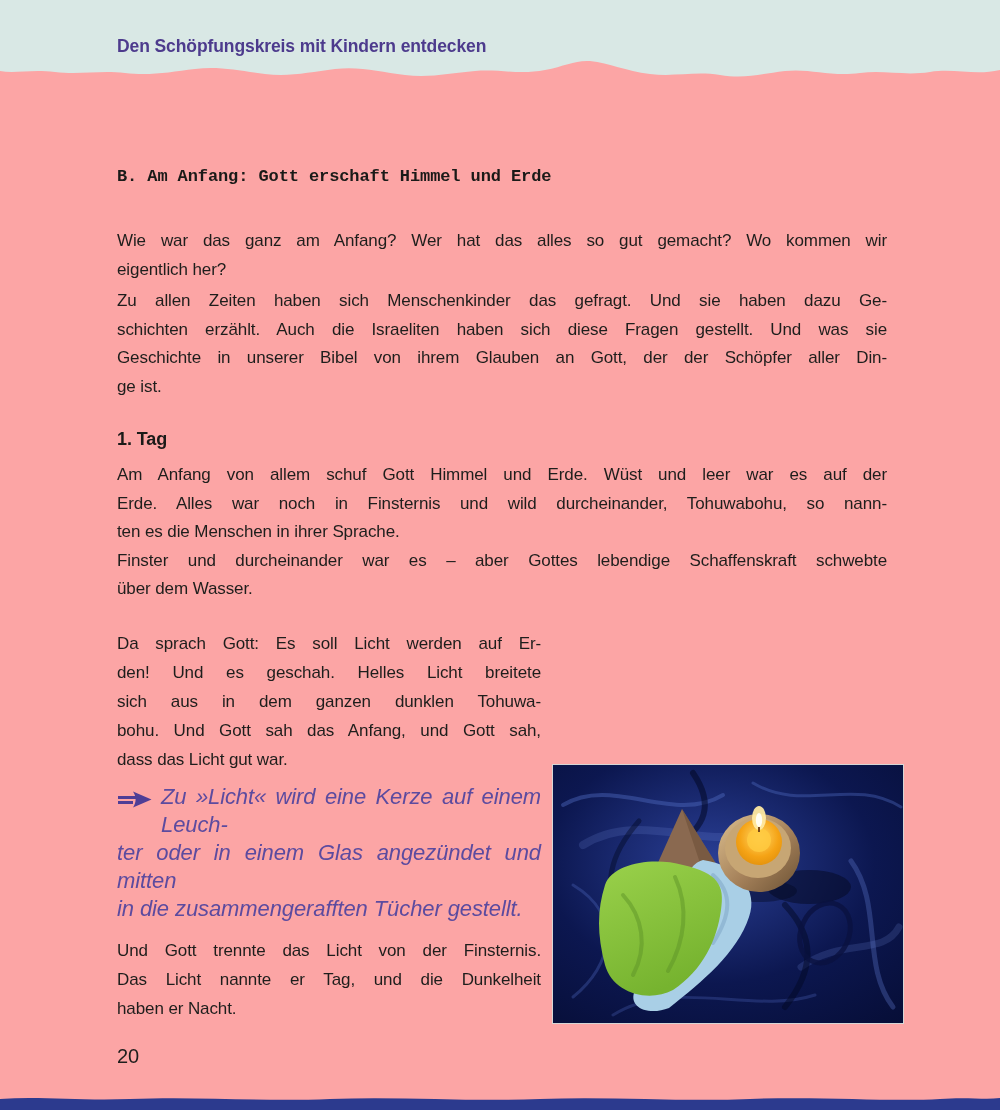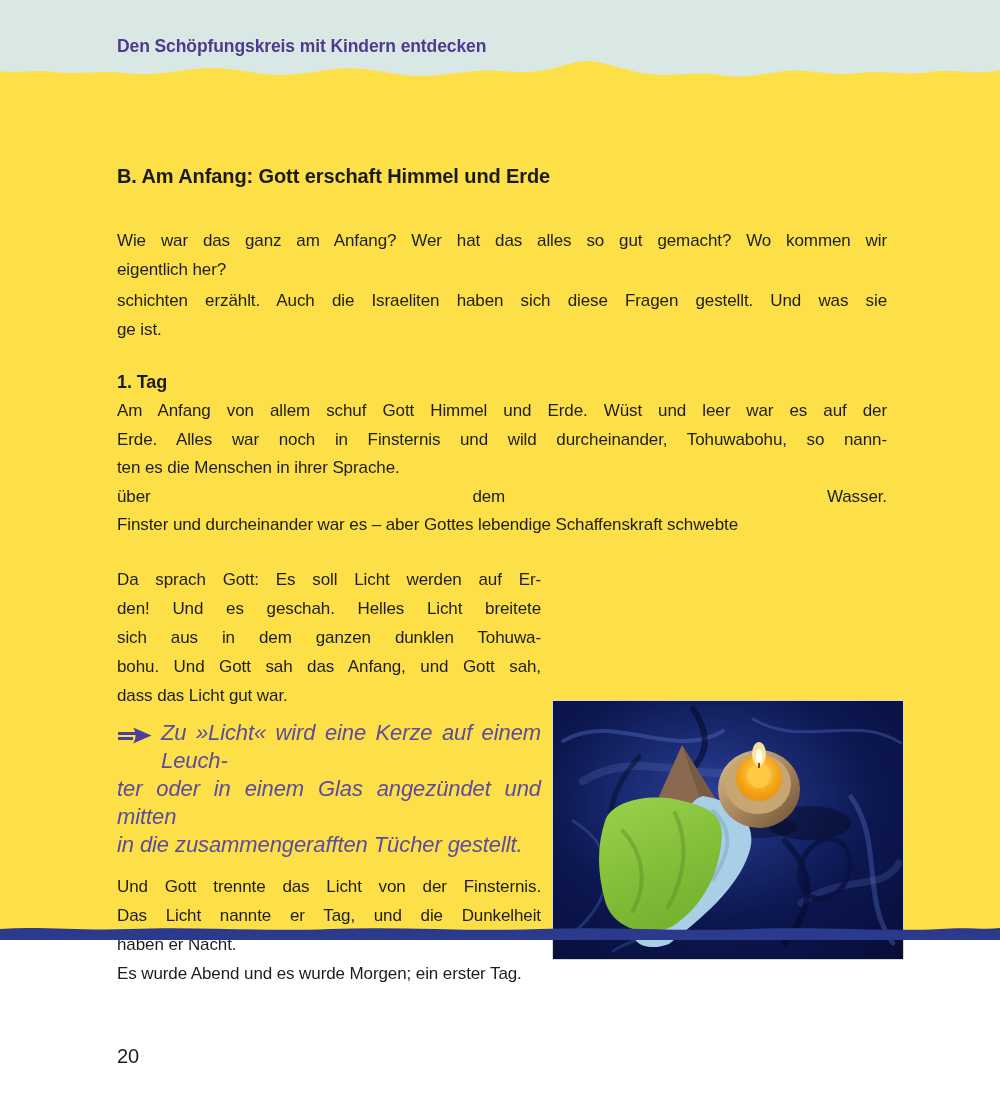--- a/index.html
+++ b/index.html
@@ -1,32 +1,32 @@
 <!DOCTYPE html>
 <html><head>
 <meta charset="utf-8">
 <style>
   html,body{margin:0;padding:0;}
   body{width:1000px;height:1110px;background:#ffffff;overflow:hidden;
        font-family:"Liberation Sans","DejaVu Sans",sans-serif;color:#1e1e1c;}
-  .page{position:relative;width:1000px;height:940px;background:#fde047;}
+  .page{position:relative;width:1000px;height:1110px;background:#fca5a5;}
 
   
   .band-top{position:absolute;top:0;left:0;width:1000px;height:92px;pointer-events:none;}
   .header-title{position:absolute;top:36px;left:117px;font-size:17.5px;font-weight:bold;
                 color:#4d3b8d;letter-spacing:-0.1px;}
 
   
   .content{position:absolute;left:117px;top:0;width:770px;font-size:17px;
            line-height:28.5px;letter-spacing:-0.1px;}
-  h1.doc-heading{margin:163px 0 0 0;font-size:20px;line-height:27px;font-weight:bold;color:#1a1a18;}
+  h1.doc-heading{margin:163px 0 0 0;font-size:17px;line-height:27px;font-weight:bold;color:#1a1a18;font-family:Liberation Mono, monospace;}
   .p-intro1{margin-top:37px;}
   .p-intro2{margin-top:3px;}
   h2.day-heading{margin:24px 0 0 0;font-size:18px;line-height:28px;font-weight:bold;color:#1a1a18;}
-  .p-day1{margin-top:1px;}
+  .p-day1{margin-top:8px;}
   .p-day2{margin-top:0;}
 
   
   .jlines .jline{text-align:justify;text-align-last:justify;}
   .jlines .jline:last-child{text-align-last:left;}
 
   
   .cols{display:flex;align-items:flex-end;margin-top:25px;width:786px;}
   .col-text{width:424px;margin-right:12px;line-height:29px;}
   .note{margin-top:9px;color:#5c4b9f;font-style:italic;font-size:22px;line-height:28px;}
@@ -59,35 +59,37 @@
   <div class="content">
 
     <h1 class="doc-heading">B. Am Anfang: Gott erschaft Himmel und Erde</h1>
 
     <div class="p-intro1 jlines">
         <div class="jline">Wie war das ganz am Anfang? Wer hat das alles so gut gemacht? Wo kommen wir</div>
         <div class="jline">eigentlich her?</div>
       </div>
 
     <div class="p-intro2 jlines">
+        <div class="jline">Zu allen Zeiten haben sich Menschenkinder das gefragt. Und sie haben dazu Ge-</div>
         <div class="jline">schichten erzählt. Auch die Israeliten haben sich diese Fragen gestellt. Und was sie</div>
+        <div class="jline">Geschichte in unserer Bibel von ihrem Glauben an Gott, der der Schöpfer aller Din-</div>
         <div class="jline">ge ist.</div>
       </div>
 
     <h2 class="day-heading">1. Tag</h2>
 
     <div class="p-day1 jlines">
         <div class="jline">Am Anfang von allem schuf Gott Himmel und Erde. Wüst und leer war es auf der</div>
         <div class="jline">Erde. Alles war noch in Finsternis und wild durcheinander, Tohuwabohu, so nann-</div>
         <div class="jline">ten es die Menschen in ihrer Sprache.</div>
       </div>
 
     <div class="p-day2 jlines">
+        <div class="jline">Finster und durcheinander war es – aber Gottes lebendige Schaffenskraft schwebte</div>
         <div class="jline">über dem Wasser.</div>
-        <div class="jline">Finster und durcheinander war es – aber Gottes lebendige Schaffenskraft schwebte</div>
       </div>
 
     <div class="cols">
 
       <div class="col-text">
 
         <div class="jlines">
             <div class="jline">Da sprach Gott: Es soll Licht werden auf Er-</div>
             <div class="jline">den! Und es geschah. Helles Licht breitete</div>
             <div class="jline">sich aus in dem ganzen dunklen Tohuwa-</div>
@@ -178,21 +180,20 @@
         <circle cx="206" cy="75" r="12" fill="#ffca3f" opacity="0.85"></circle>
 
         <g>
           <ellipse cx="206" cy="53" rx="7" ry="12" fill="#ffe9a0" opacity="0.95"></ellipse>
           <ellipse cx="206" cy="55" rx="3.2" ry="7" fill="#fffdf2"></ellipse>
           <path d="M206 62 L206 67" stroke="#7a4a1a" stroke-width="2"></path>
         </g>
       </svg>
     </div>
 
-    <div class="p-closing">Es wurde Abend und es wurde Morgen; ein erster Tag.</div>
   </div>
 
   <div class="page-number">20</div>
 
   <svg class="band-bottom" viewBox="0 0 1000 18" preserveAspectRatio="none" aria-hidden="true">
     <path fill="#2c3a8e" d="M0 18 V7 C40 4 80 9 130 7 C200 4 260 10 330 7
       C400 4 470 10 540 7 C610 4 680 10 750 7 C820 4 890 10 940 7
       C968 5 985 8 1000 6 V18 Z"></path>
   </svg>
 

